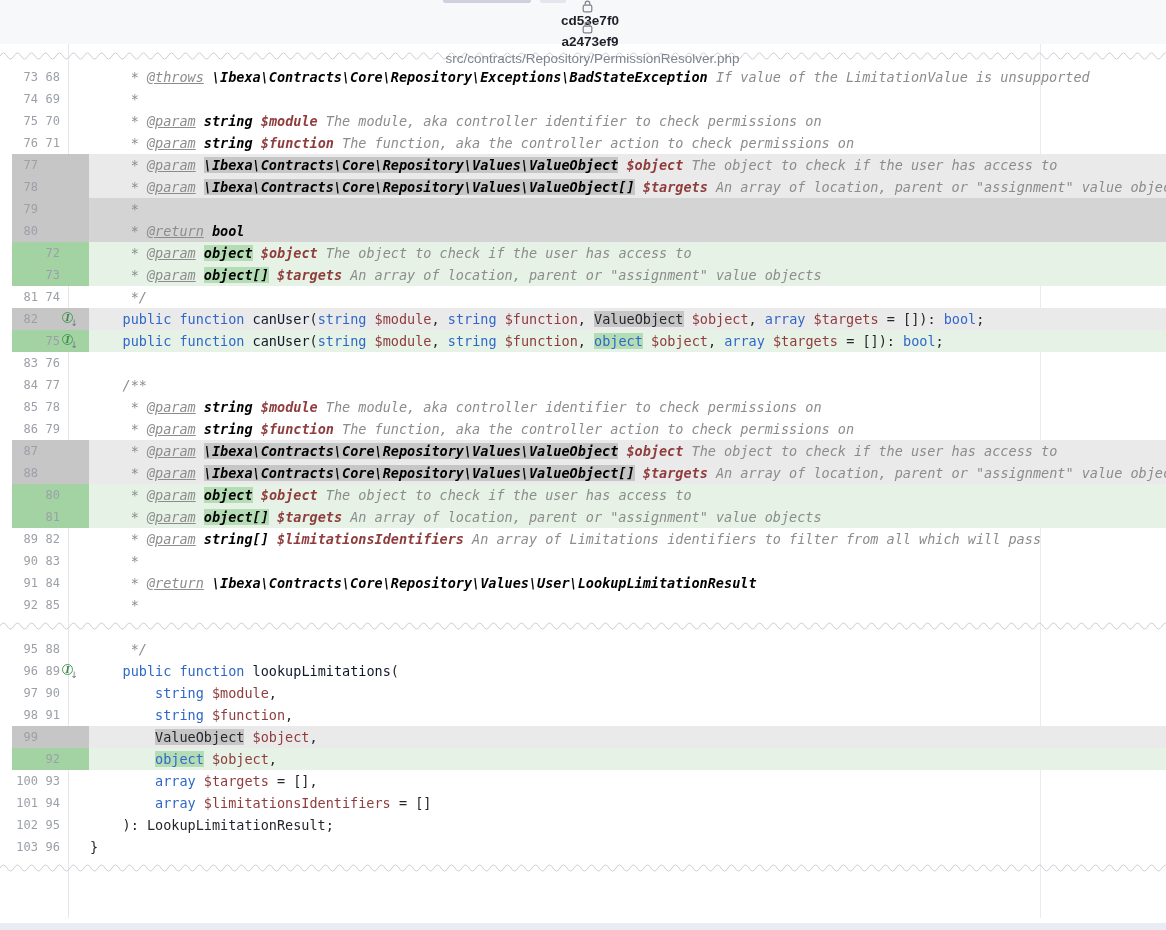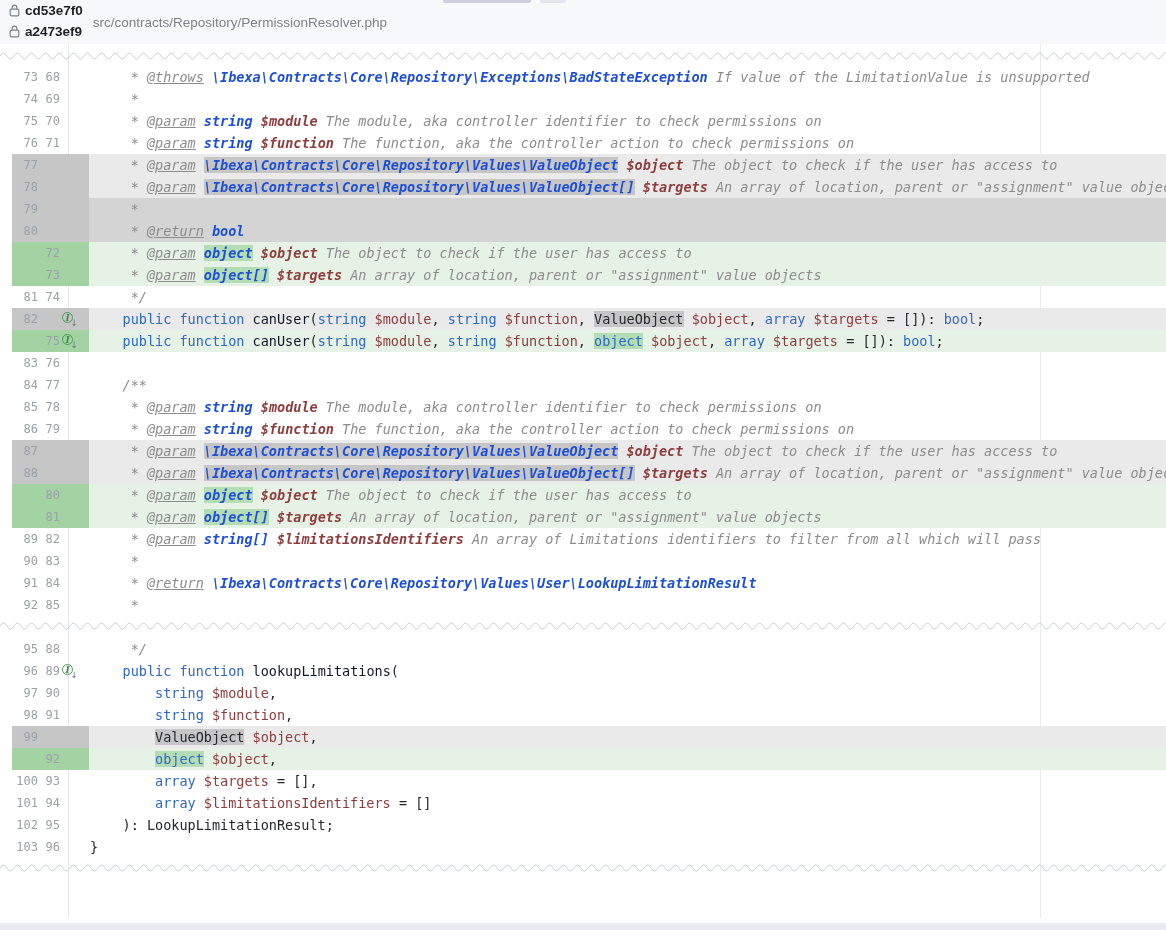--- a/index.html
+++ b/index.html
@@ -7,21 +7,21 @@
   body {
     width:1166px; height:930px; position:relative; overflow:hidden;
     background:#ffffff; font-family:"DejaVu Sans Mono","Liberation Mono",monospace;
   }
 
   
   .diff-header {
     position:absolute; top:0; left:0; width:1166px; height:44px;
     background:#f7f8fa; font-family:"Liberation Sans",sans-serif; z-index:5;
   }
-  .hrow { height:21px; display:flex; align-items:center; padding-left:9px; }
+  .hrow { height:21px; display:flex; align-items:center; padding-left:9px;flex-direction:column; }
   .hrow:first-child { padding-top:3px; }
   .hash { font-weight:bold; color:#1d2127; font-size:13.5px; margin-left:5px; }
   .path { color:#7d828c; font-size:13.5px; margin-left:10px;margin-top:23px; }
   .lock { width:11px; height:13px; flex:none; }
   .artifact { position:absolute; top:0; border-radius:0 0 2px 2px; }
   .artifact.a1 { left:443px; width:88px; height:3px; background:#ced1dd; }
   .artifact.a2 { left:540px; width:26px; height:3px; background:#e4e6ee; }
 
   
   .editor { position:absolute; top:44px; left:0; width:1166px; height:879px; background:#fff; }
@@ -48,21 +48,21 @@
   .row.add  .gutter { background:#a3d3a3; }
   .row.del  .code { background:#eaeaea; }
   .row.delf .code { background:#d4d4d4; }
   .row.add  .code { background:#e5f2e5; }
   .row.del  .hl { background:#c6c6c6; }
   .row.add  .hl { background:#b5ddb5; }
 
   
   .c  { color:#8c8c8c; font-style:italic; }
   .ct { color:#8c8c8c; font-style:italic; text-decoration:underline; }
-  .cb { color:#1d4ed8; font-style:italic; font-weight:bold; }
+  .cb { color:#000000; font-style:italic; font-weight:bold; }
   .cv { color:#8f3c3c; font-style:italic; font-weight:bold; }
   .k  { color:#2e68c9; }
   .f  { color:#0f172a; }
   .v  { color:#8f3c3c; }
   .p  { color:#24262b; }
 
   
   .impl {
     position:absolute; left:2px; top:4px; width:13px; height:13px; cursor:pointer;
   }

